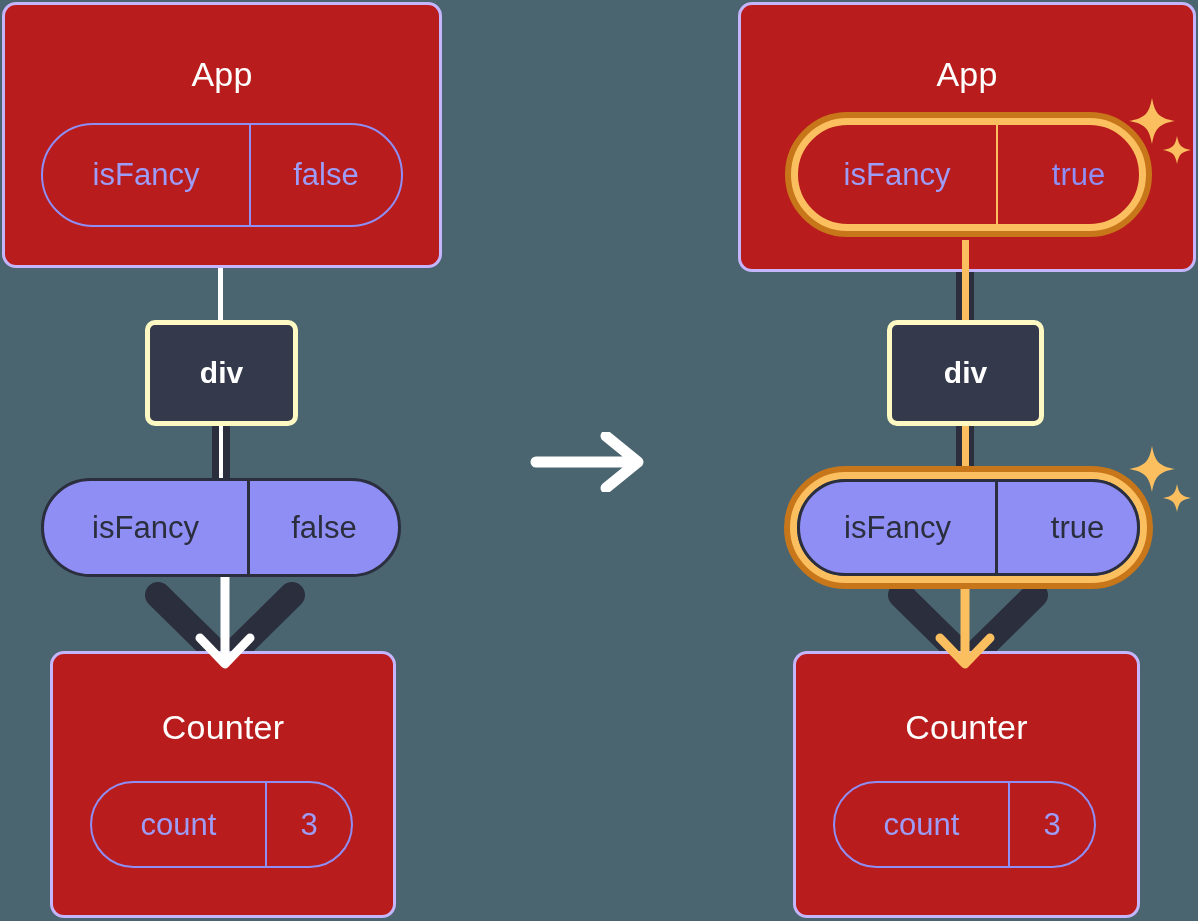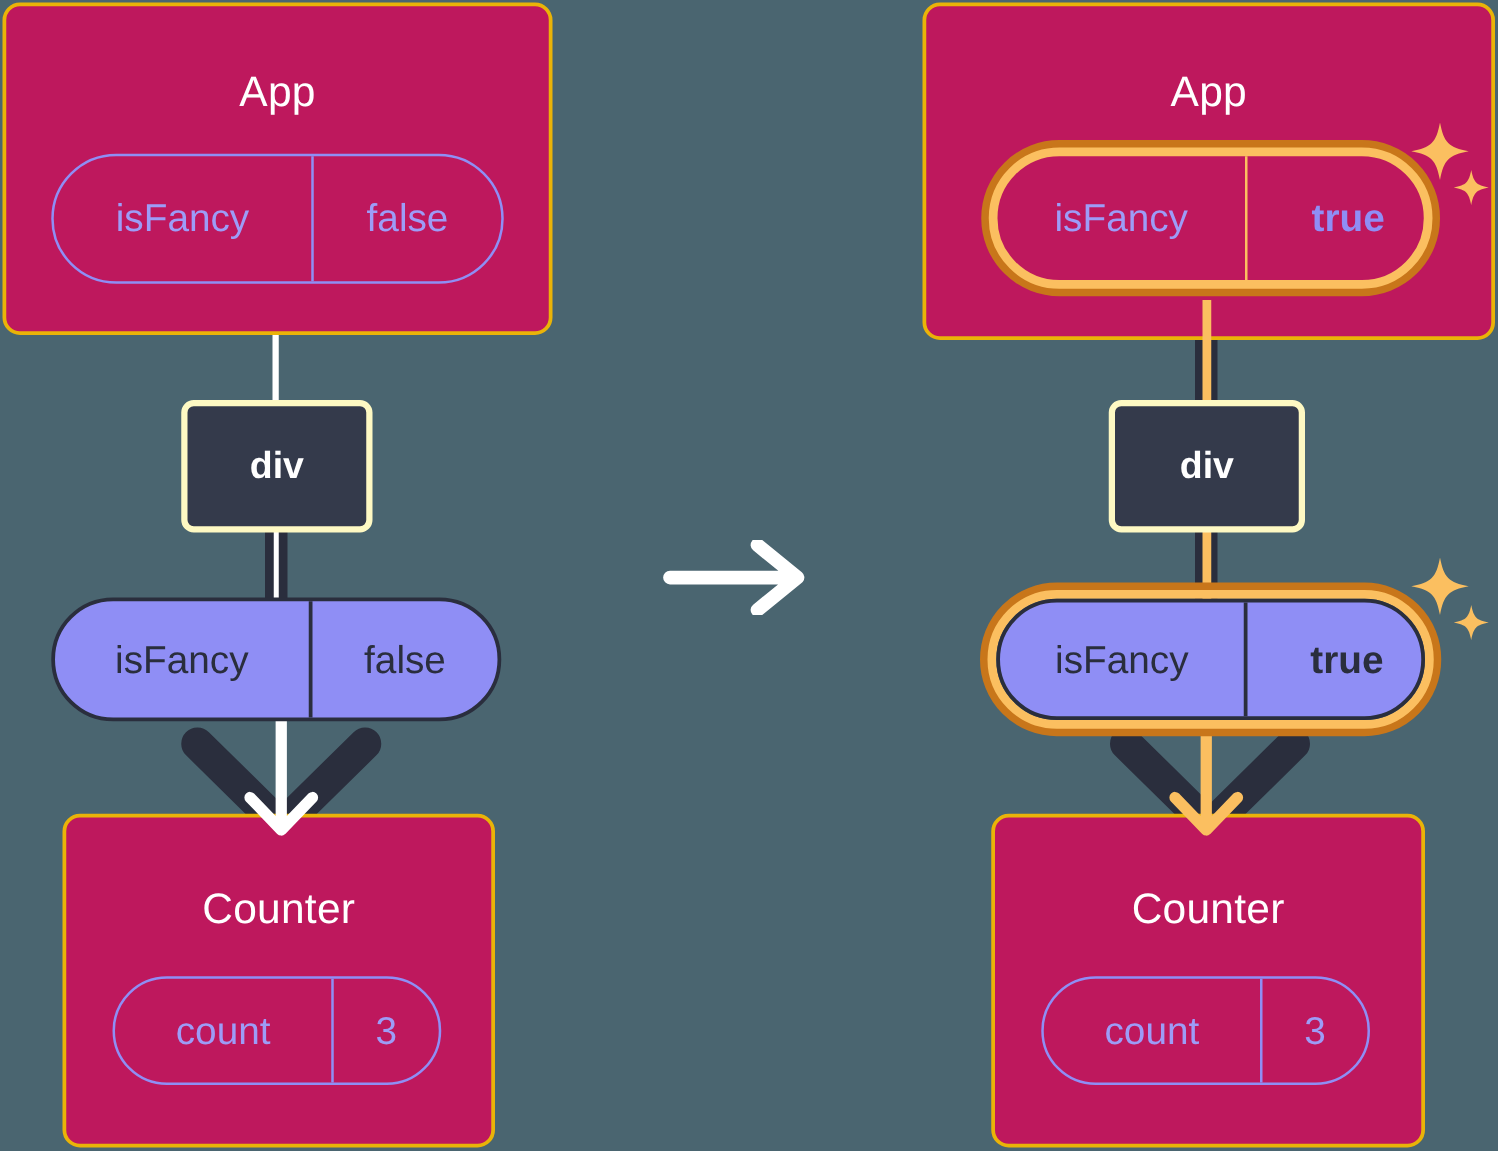--- a/index.html
+++ b/index.html
@@ -8,22 +8,22 @@
     width:1198px;height:921px;
     background:#4a6570;
     font-family:"Liberation Sans","DejaVu Sans",sans-serif;
     overflow:hidden;
   }
   #stage{position:relative;width:1198px;height:921px;}
 
   
   .compbox{
     position:absolute;
-    background:#be185d;
-    border:3px solid #eab308;
+    background:#b91c1c;
+    border:3px solid #c4b5fd;
     border-radius:14px;
     box-sizing:border-box;
     z-index:4;
   }
   .comptitle{
     position:absolute;
     left:0;right:0;
     text-align:center;
     color:#ffffff;
     font-size:34px;
@@ -68,21 +68,21 @@
 
   
   .pill-solid{
     background:#8f8ef5;
     border:3px solid #2a2e3d;
   }
   .pill-solid .cell{color:#2a2e3d;font-size:31px;}
   .pill-solid .cell.k{flex:0 0 auto;border-right:3px solid #2a2e3d;}
   .pill-solid .cell.v{flex:1 1 auto;}
 
-  .bold{font-weight:bold;margin-left:20px;}
+  .bold{font-weight:normal;margin-left:20px;}
 
   
   .ring{
     position:absolute;
     border-radius:999px;
     box-sizing:border-box;
     z-index:6;
     pointer-events:none;
   }
   .ring-outer{border:8px solid #c8761a;}

